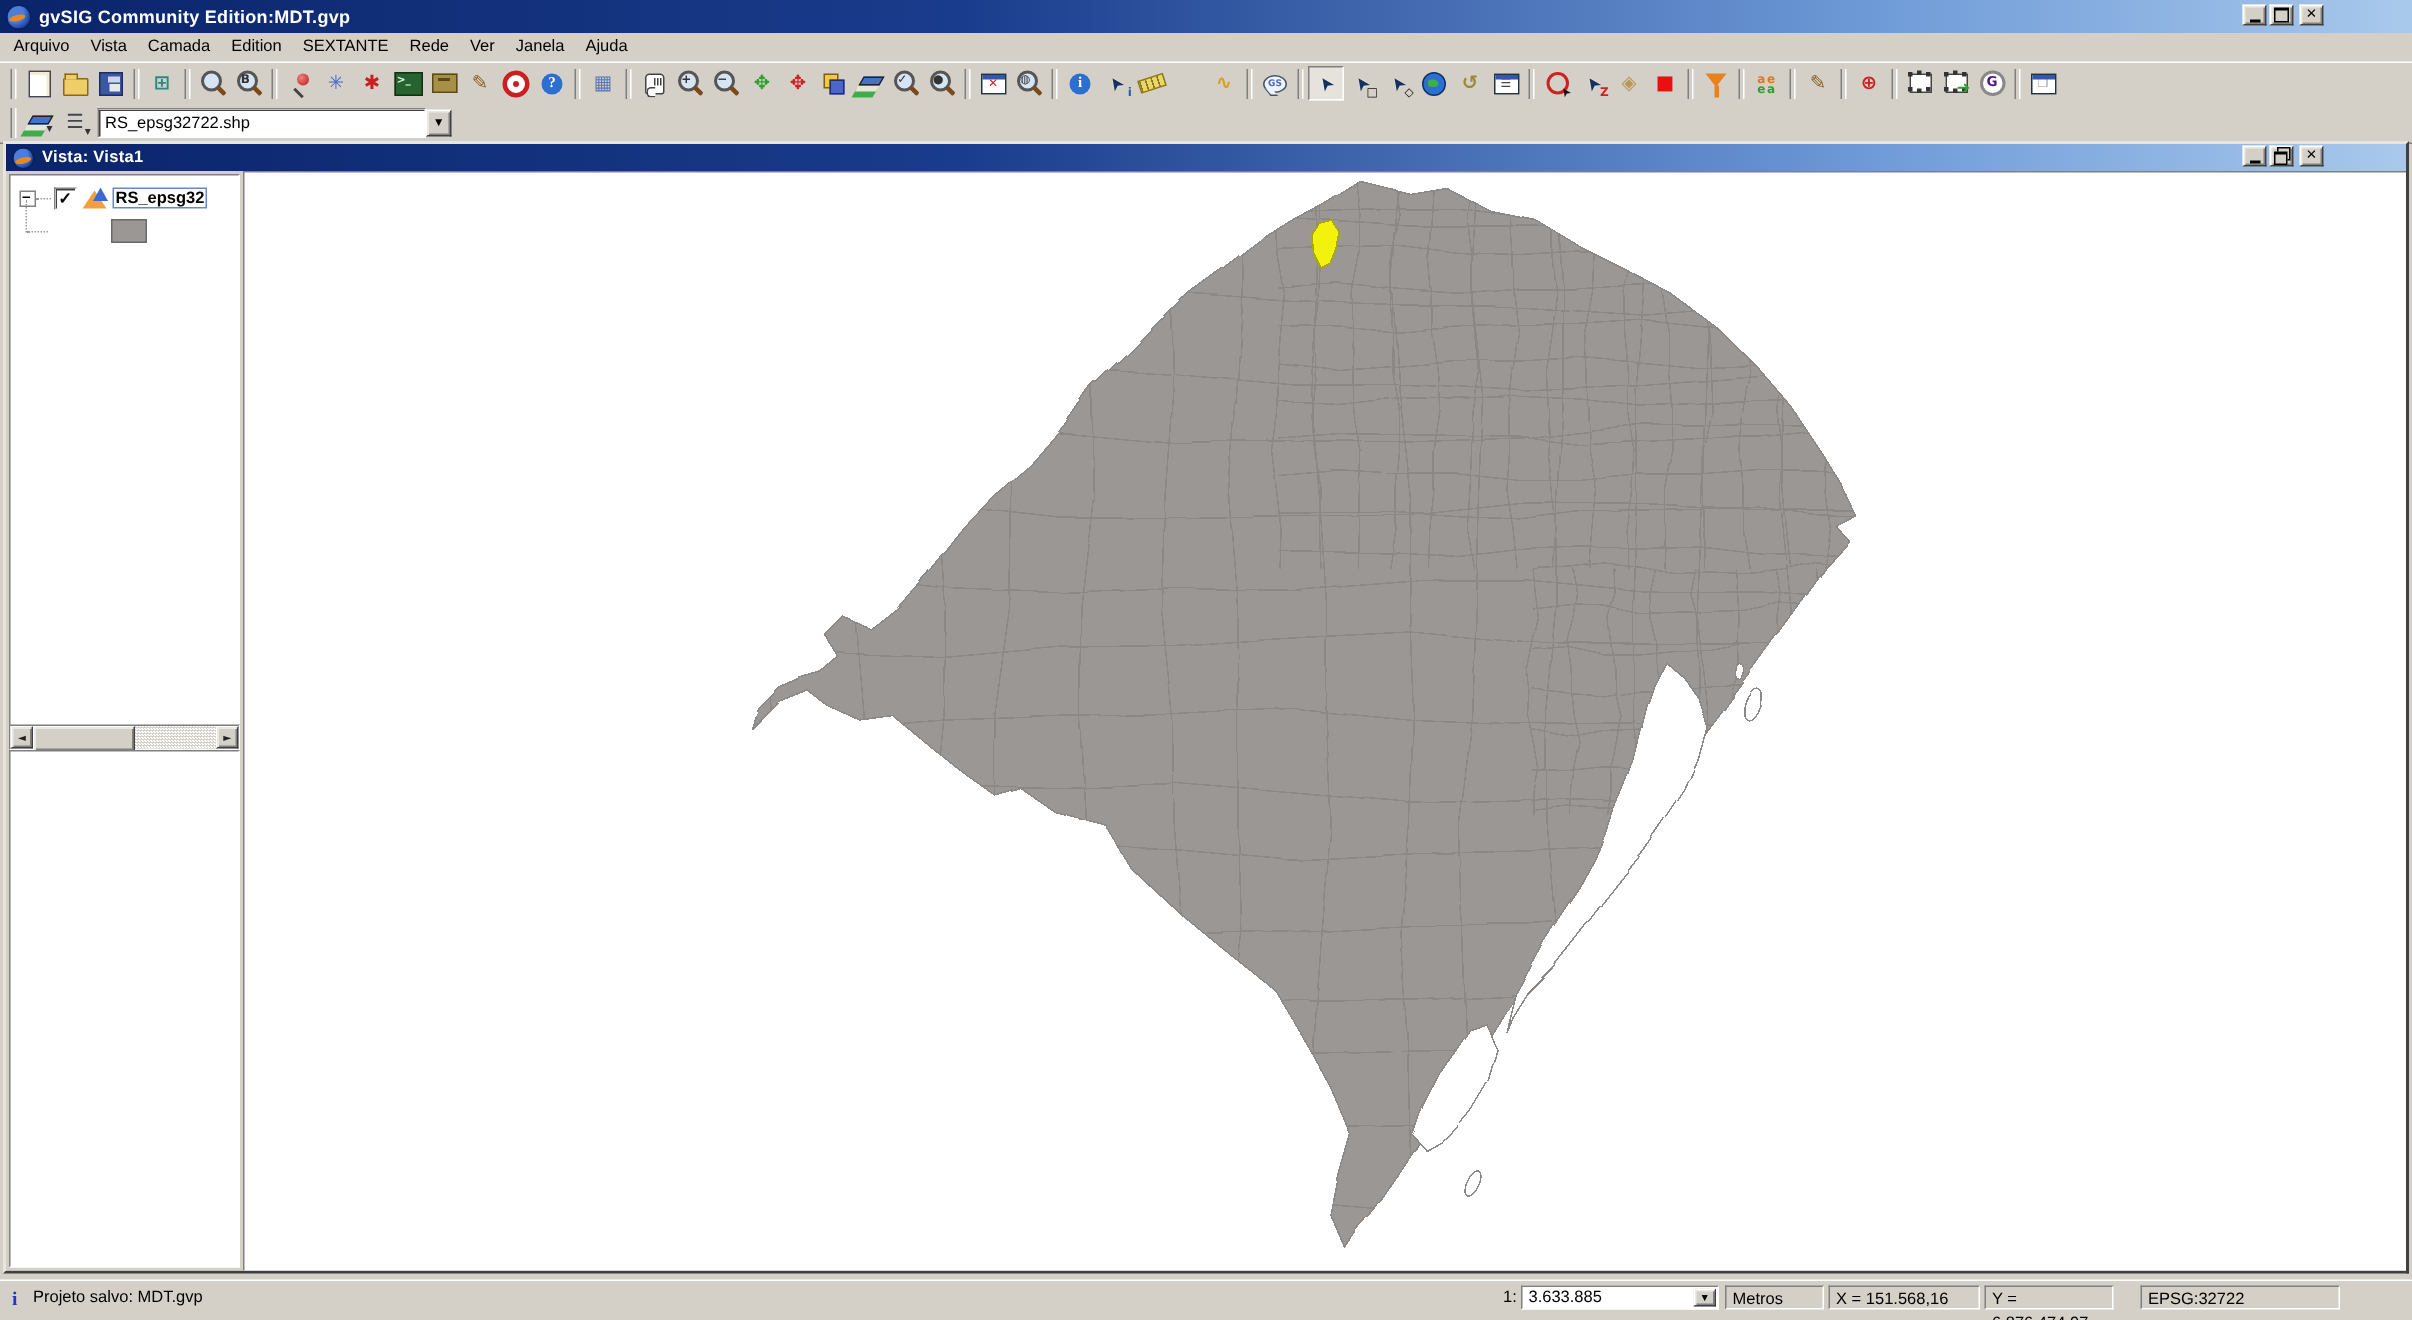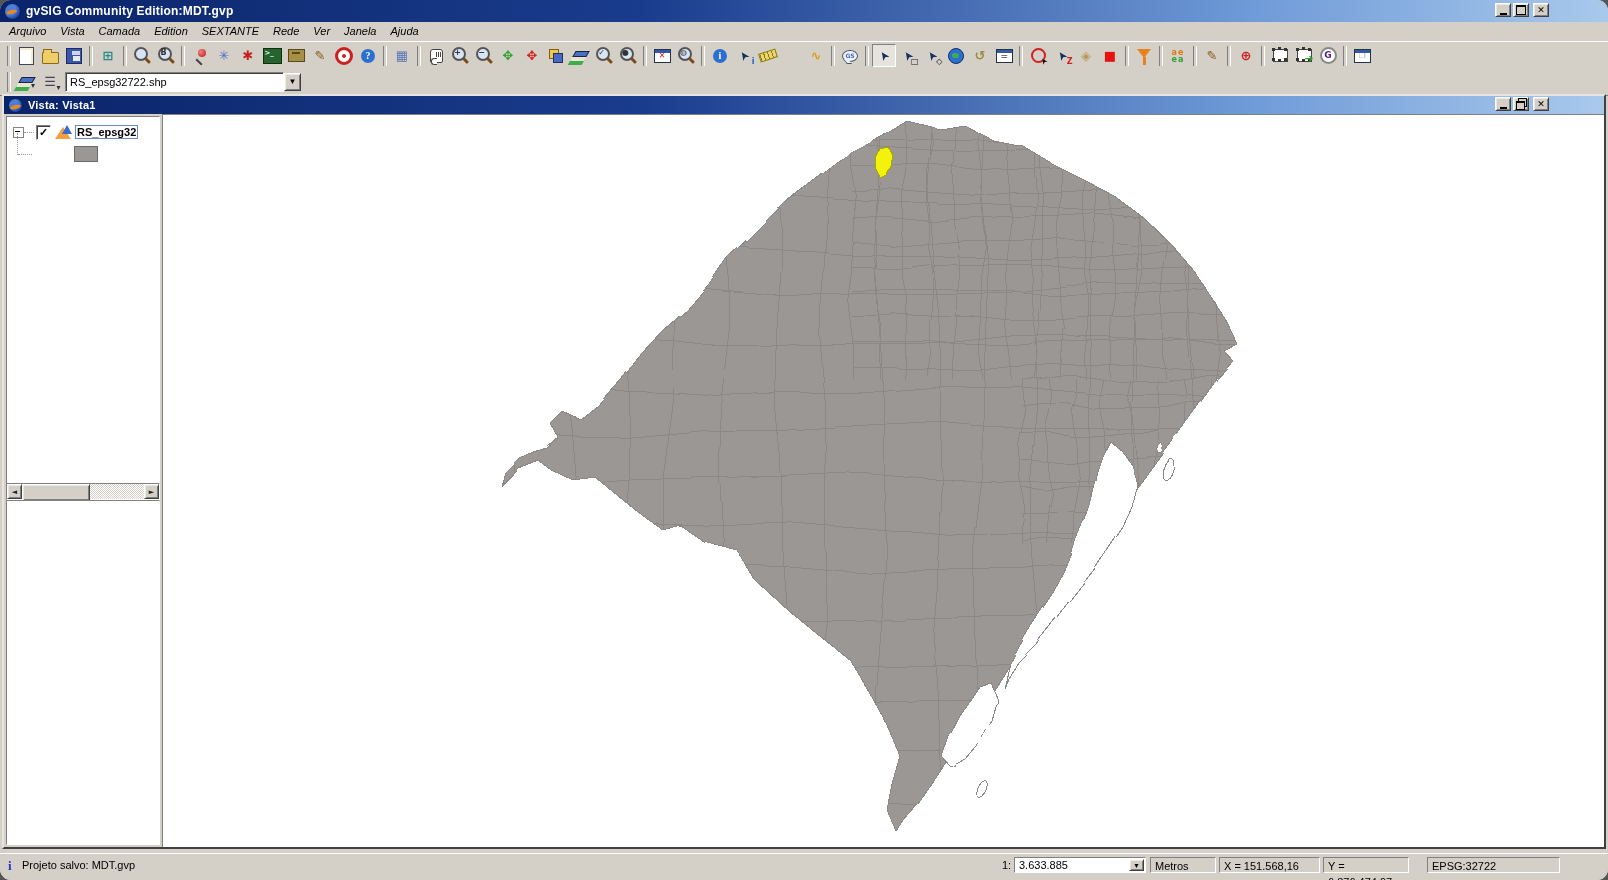--- a/index.html
+++ b/index.html
@@ -1,38 +1,38 @@
 <!DOCTYPE html>
 <html><head>
 <meta charset="utf-8">
 <style>
   html,body{margin:0;padding:0;background:#555;}
   #root{position:relative;width:1608px;height:880px;background:#d4d0c8;overflow:hidden;
-        font-family:"Liberation Sans",sans-serif;font-size:11px;color:#000;border-radius:11px;
+        font-family:"Liberation Sans",sans-serif;font-size:11px;color:#000;
         -webkit-font-smoothing:none;}
   
   .raised{border:1px solid;border-color:#fff #404040 #404040 #fff;box-shadow:inset 1px 1px 0 #ece9e2, inset -1px -1px 0 #808080;background:#d4d0c8;}
   .sunken{border:1px solid;border-color:#808080 #fff #fff #808080;box-shadow:inset 1px 1px 0 #404040;}
   
   #titlebar{position:absolute;left:0;top:0;width:1608px;height:22px;
     background:linear-gradient(90deg,#0a246a 0%,#1a3c8c 40%,#6f9bd8 78%,#a9c9ec 100%);
     display:flex;align-items:center;}
   .gvlogo{width:15px;height:15px;border-radius:50%;background:radial-gradient(circle at 35% 35%,#4d7dd8 0 40%,#1a3fa0 75%);
     border:1px solid #08205c;position:relative;margin:0 5px 0 4px;flex:0 0 auto;}
   .gvlogo::after{content:"";position:absolute;left:1px;top:6px;width:11px;height:4px;background:#e88820;border-radius:50%;transform:rotate(-14deg);}
   .title-text{color:#fff;font-weight:bold;font-size:12px;letter-spacing:.2px;}
   .winbtns{position:absolute;top:3px;display:flex;gap:2px;}
   .wbtn{width:16px;height:14px;display:flex;align-items:center;justify-content:center;
     font-size:9px;font-weight:bold;color:#000;font-family:"DejaVu Sans",sans-serif;padding:0;}
   .wbtn .minbar{width:7px;height:2px;background:#000;margin-top:7px;}
   .wbtn .maxbox{width:8px;height:7px;border:1px solid #000;border-top-width:2px;}
   .wbtn .restbox{width:7px;height:6px;border:1px solid #000;border-top-width:2px;position:relative;left:-1px;top:1px;background:#d4d0c8;box-shadow:2px -3px 0 -1px #d4d0c8,2px -3px 0 0 #000;}
   
   #menubar{position:absolute;left:0;top:22px;width:1608px;height:19px;display:flex;align-items:center;padding-left:2px;background:#d4d0c8;}
-  .mitem{padding:2px 7px 3px 7px;cursor:default;font-style:italic;}
+  .mitem{padding:2px 7px 3px 7px;cursor:default;}
   
   #toolbar1{position:absolute;left:0;top:41px;width:1608px;height:27px;display:flex;align-items:center;padding-left:4px;border-top:1px solid #fff;}
   #toolbar2{position:absolute;left:0;top:68px;width:1608px;height:27px;display:flex;align-items:center;padding-left:4px;border-bottom:1px solid #808080;}
   .tsep{width:2px;height:20px;margin:0 3px;border-left:1px solid #808080;border-right:1px solid #fff;flex:0 0 auto;}
   .tbtn{width:24px;height:23px;background:transparent;border:1px solid transparent;padding:0;margin:0 0;
     display:flex;align-items:center;justify-content:center;flex:0 0 auto;}
   .tbtn.pressed{border-color:#808080 #fff #fff #808080;background:#e6e3dc;}
   
   .ic{width:19px;height:19px;display:flex;align-items:center;justify-content:center;position:relative;
       font:bold 13px "DejaVu Sans",sans-serif;line-height:1;}

